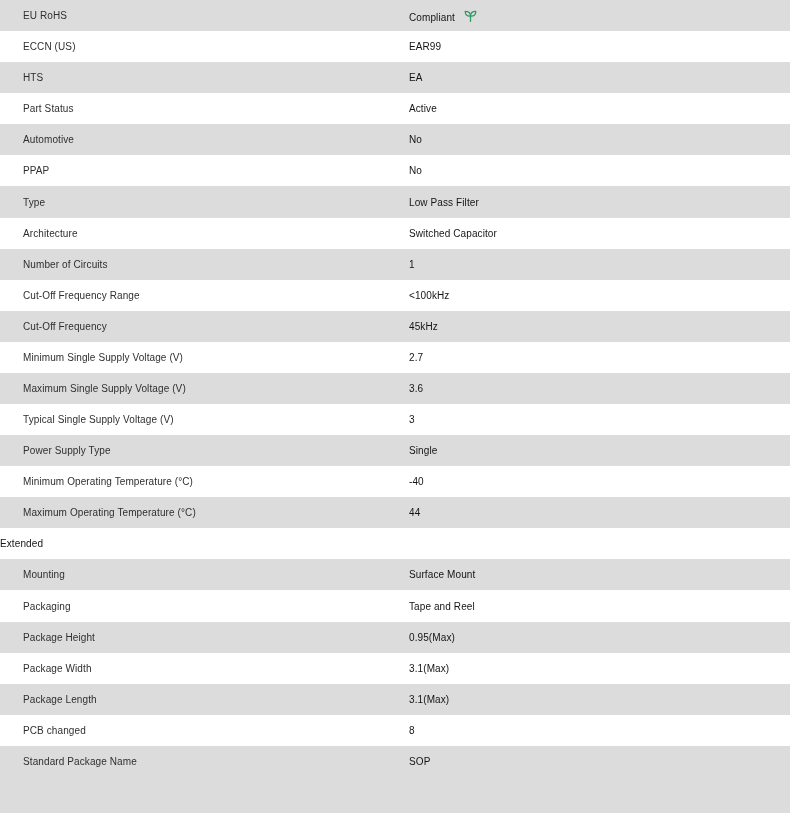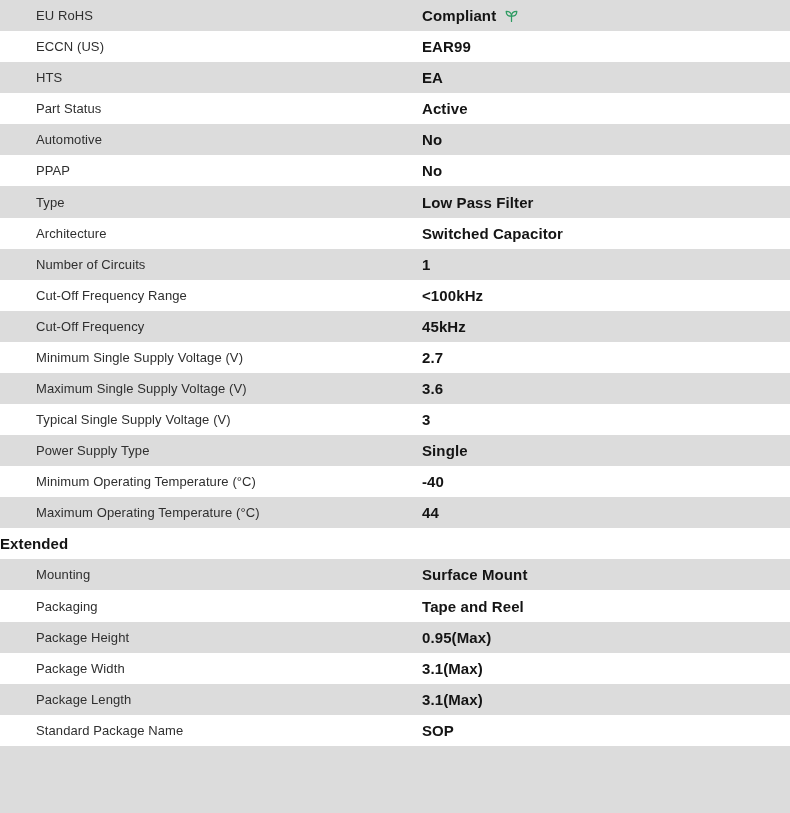--- a/index.html
+++ b/index.html
@@ -23,33 +23,33 @@
     align-items: center;
     background: var(--row-bg, #ffffff);
     box-sizing: border-box;
   }
   .row:nth-child(odd) {
     background: var(--row-alt-bg, #dcdcdc);
   }
   .row-label {
     flex: 0 0 auto;
     width: 386px;
-    padding-left: 36px;
-    font-size: 13px;
+    padding-left: 23px;
+    font-size: 10px;
     letter-spacing: 0.1px;
     color: var(--label-color, #2f2f2f);
     white-space: nowrap;
     overflow: hidden;
   }
   .row-value {
     flex: 1 1 auto;
     display: flex;
-    align-items: center;
-    font-size: 15px;
-    font-weight: 700;
+    align-items: flex-end;
+    font-size: 10px;
+    font-weight: 400;
     letter-spacing: 0.1px;
     color: var(--value-color, #141414);
     white-space: nowrap;
   }
   .leaf-icon {
     width: 15px;
     height: 15px;
     margin-left: 8px;
     color: var(--leaf-color, #2e9b62);
     flex: 0 0 auto;
@@ -245,20 +245,27 @@
   </div>
 
   <div class="row">
     <div class="row-label">Package Length</div>
     <div class="row-value">
       <span>3.1(Max)</span>
 
     </div>
   </div>
 
+  <div class="row">
+    <div class="row-label">PCB changed</div>
+    <div class="row-value">
+      <span>8</span>
+
+    </div>
+  </div>
 
   <div class="row">
     <div class="row-label">Standard Package Name</div>
     <div class="row-value">
       <span>SOP</span>
 
     </div>
   </div>
 <div class="filler-row"></div>
   </div>

